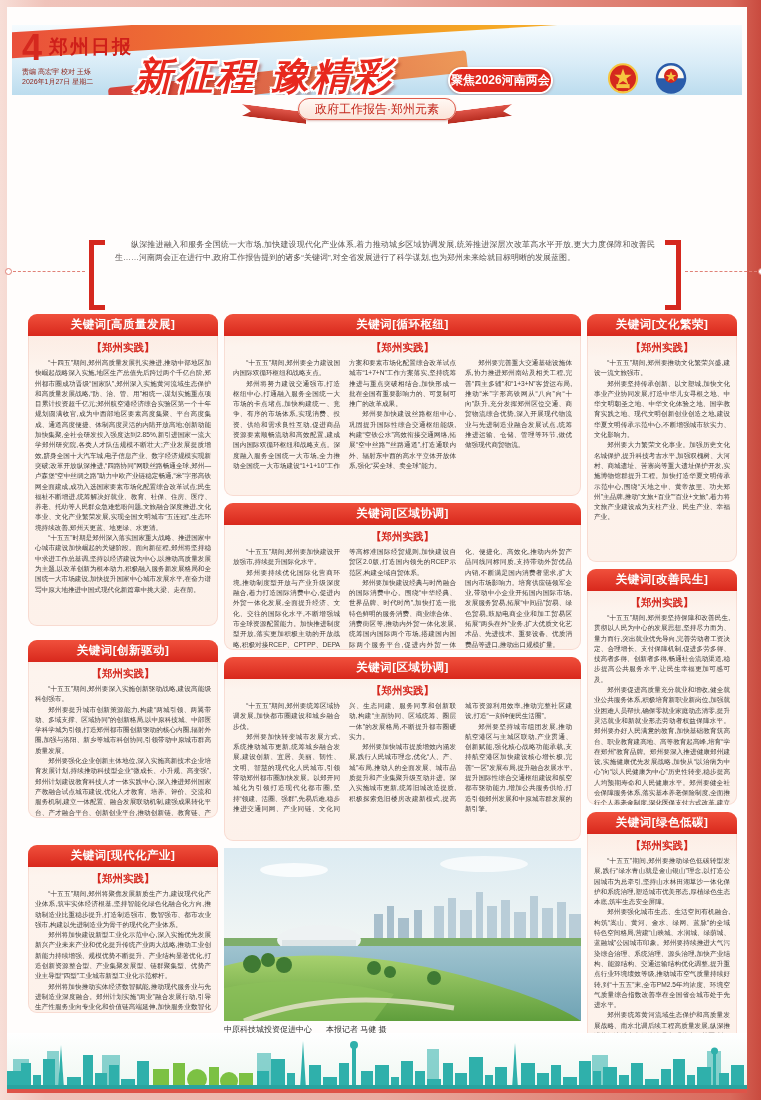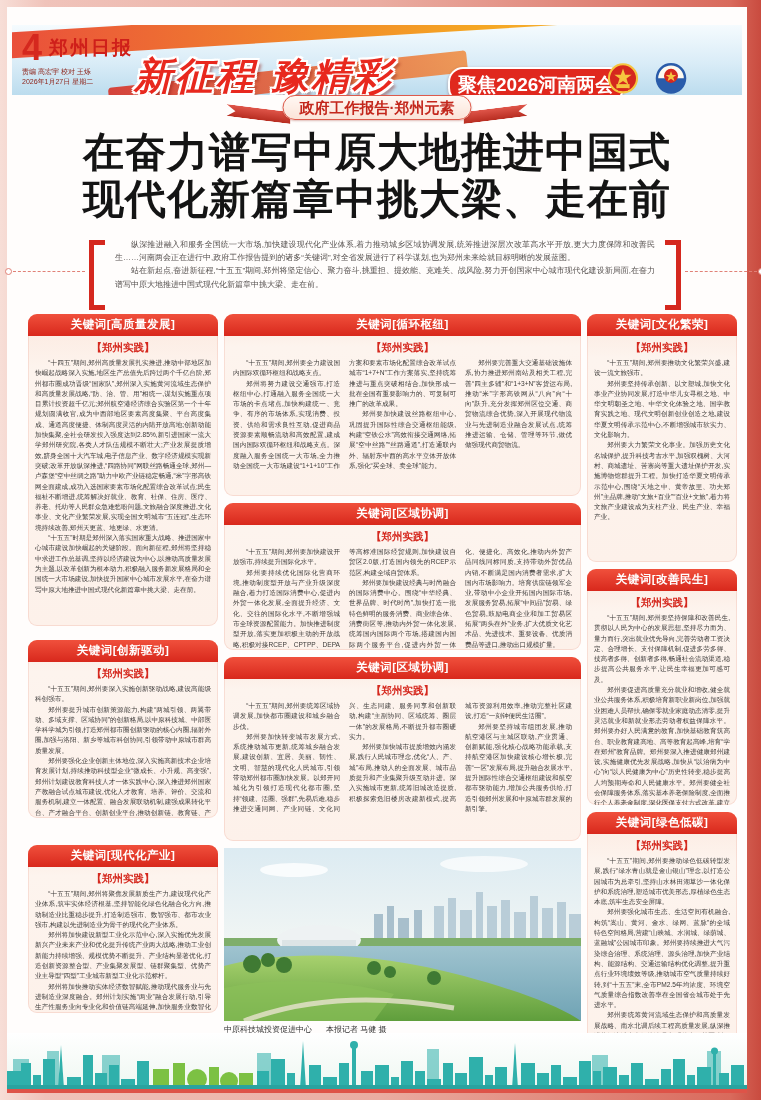--- a/index.html
+++ b/index.html
@@ -13,35 +13,35 @@
 
   
   #band{position:absolute;left:5px;top:18px;right:5px;height:70px;overflow:hidden;
     background:linear-gradient(180deg,#f5fbfe 0%,#d9ecf7 55%,#bcdcee 100%);}
   .ribbon1{position:absolute;left:-20px;top:-16px;width:110%;height:26px;
     background:linear-gradient(90deg,#e94c3c,#f5a623 60%,#f8c14a);transform:rotate(-3.5deg);}
   .ribbon2{position:absolute;left:96px;top:44px;width:360px;height:22px;border-radius:4px;
     background:linear-gradient(90deg,#d8281c,#f08a3c);transform:rotate(-6deg);opacity:.85;}
   .mastleft{position:absolute;left:10px;top:4px;z-index:3;}
   .pagenum{display:inline-block;font-size:36px;font-weight:900;color:#d5281e;vertical-align:top;line-height:38px;}
-  .papername{display:inline-block;margin-left:7px;font-family:Liberation Sans, sans-serif;font-weight:700;
+  .papername{display:inline-block;margin-left:7px;font-family:Liberation Mono, monospace;font-weight:700;
     font-size:19px;color:#cf1f1a;letter-spacing:2px;line-height:38px;}
   .mastsmall{font-size:7px;color:#8c1f15;line-height:10px;white-space:nowrap;}
   .banner-title{position:absolute;left:122px;top:26px;z-index:4;font-size:38px;font-weight:900;font-style:italic;
     color:#e8281e;letter-spacing:3px;white-space:nowrap;
     text-shadow:-2px -2px 0 #fff,2px -2px 0 #fff,-2px 2px 0 #fff,2px 2px 0 #fff,0 -2px 0 #fff,0 2px 0 #fff,-2px 0 0 #fff,2px 0 0 #fff,4px 4px 3px rgba(140,25,15,.45);text-align:center;}
   .focus-pill{position:absolute;left:436px;top:42px;z-index:4;background:#e0281e;color:#fff;font-weight:700;
-    font-size:19px;padding:3px 8px;border-radius:15px;border:2px solid #fff;box-shadow:0 1px 3px rgba(120,20,10,.35);white-space:nowrap;}
+    font-size:12px;padding:3px 1px;border-radius:15px;border:2px solid #fff;box-shadow:0 1px 3px rgba(120,20,10,.35);white-space:nowrap;}
   .emblem{position:absolute;top:36px;z-index:4;width:34px;height:38px;}
   #emblem1{left:594px;} #emblem2{left:642px;}
 
   
   #badge{position:absolute;top:92px;left:50%;transform:translateX(-50%);z-index:5;}
   .badge-pill{position:relative;z-index:2;background:linear-gradient(180deg,#fff8f3,#fbe3d8);
-    border:1.5px solid #dd5a4b;border-radius:14px;color:#c3271c;font-weight:700;font-size:15px;
+    border:1.5px solid #dd5a4b;border-radius:14px;color:#c3271c;font-weight:400;font-size:12px;
     padding:3px 16px;white-space:nowrap;box-shadow:0 1px 2px rgba(150,40,25,.3);}
   .badge-tail{position:absolute;top:9px;width:64px;height:12px;z-index:1;background:linear-gradient(180deg,#e0564a,#b72c20);}
   .tail-l{left:-56px;transform:skewY(7deg);clip-path:polygon(0 0,100% 0,100% 100%,0 100%,14% 50%);}
   .tail-r{right:-56px;transform:skewY(-7deg);clip-path:polygon(0 0,100% 0,86% 50%,100% 100%,0 100%);}
 
   
   #headline{position:absolute;top:122px;left:0;right:0;text-align:center;color:#141414;
     font-weight:900;font-size:41px;line-height:47px;letter-spacing:1px;}
 
   
@@ -121,32 +121,27 @@
       <polygon points="20,12.5 21.7,17 26.5,17 22.7,19.8 24.2,24.4 20,21.6 15.8,24.4 17.3,19.8 13.5,17 18.3,17" fill="#f6c53f"></polygon>
     </svg>
   </div>
 
   <div id="badge">
     <span class="badge-tail tail-l"></span>
     <span class="badge-pill">政府工作报告·郑州元素</span>
     <span class="badge-tail tail-r"></span>
   </div>
 
-  <div id="headline">
-    <div>在奋力谱写中原大地推进中国式</div>
-    <div>现代化新篇章中挑大梁、走在前</div>
-  </div>
 
   <div id="intro">
     <div class="brk brk-l"></div>
     <div class="brk brk-r"></div>
     <div class="dash dash-l"></div>
     <div class="dash dash-r"></div>
     <p>纵深推进融入和服务全国统一大市场,加快建设现代化产业体系,着力推动城乡区域协调发展,统筹推进深层次改革高水平开放,更大力度保障和改善民生……河南两会正在进行中,政府工作报告提到的诸多“关键词”,对全省发展进行了科学谋划,也为郑州未来绘就目标明晰的发展蓝图。</p>
-    <p>站在新起点,奋进新征程,“十五五”期间,郑州将坚定信心、聚力奋斗,挑重担、提效能、克难关、战风险,努力开创国家中心城市现代化建设新局面,在奋力谱写中原大地推进中国式现代化新篇章中挑大梁、走在前。</p>
   </div>
 
   <div class="col" id="col-left">
       <section class="kw-box" data-sec="s1">
       <div class="kw-head"><span>关键词[高质量发展]</span></div>
       <div class="kw-sub">【郑州实践】</div>
       <div class="kw-paras">
           <p>“十四五”期间,郑州高质量发展扎实推进,推动中部地区加快崛起战略深入实施,地区生产总值先后跨过两个千亿台阶,郑州都市圈成功晋级“国家队”,郑州深入实施黄河流域生态保护和高质量发展战略,“防、治、管、用”相统一,谋划实施重点项目累计投资超千亿元;郑州航空港经济综合实验区第一个十年规划圆满收官,成为中西部地区要素高度集聚、平台高度集成、通道高度便捷、体制高度灵活的内陆开放高地;创新动能加快集聚,全社会研发投入强度达到2.85%,新引进国家一流大学郑州研究院,各类人才队伍规模不断壮大;产业发展提质增效,跻身全国十大汽车城,电子信息产业、数字经济规模实现新突破;改革开放纵深推进,“四路协同”网联丝路畅通全球,郑州—卢森堡“空中丝绸之路”助力中欧产业链稳定畅通,“米”字形高铁网全面建成,成功入选国家要素市场化配置综合改革试点;民生福祉不断增进,统筹解决好就业、教育、社保、住房、医疗、养老、托幼等人民群众急难愁盼问题,文旅融合深度推进,文化事业、文化产业繁荣发展,实现全国文明城市“五连冠”,生态环境持续改善,郑州天更蓝、地更绿、水更清。</p>
           <p>“十五五”时期是郑州深入落实国家重大战略、推进国家中心城市建设加快崛起的关键阶段。面向新征程,郑州将坚持稳中求进工作总基调,坚持以经济建设为中心,以推动高质量发展为主题,以改革创新为根本动力,积极融入服务新发展格局和全国统一大市场建设,加快提升国家中心城市发展水平,在奋力谱写中原大地推进中国式现代化新篇章中挑大梁、走在前。</p>
         </div>

